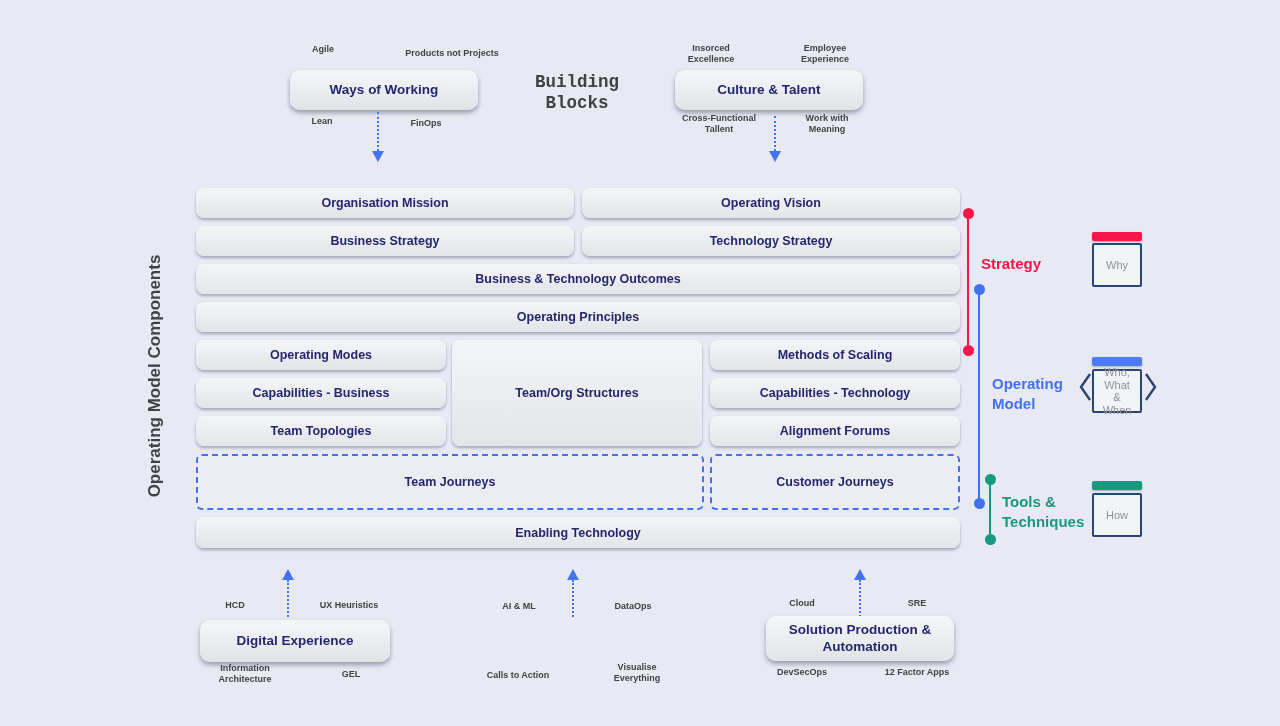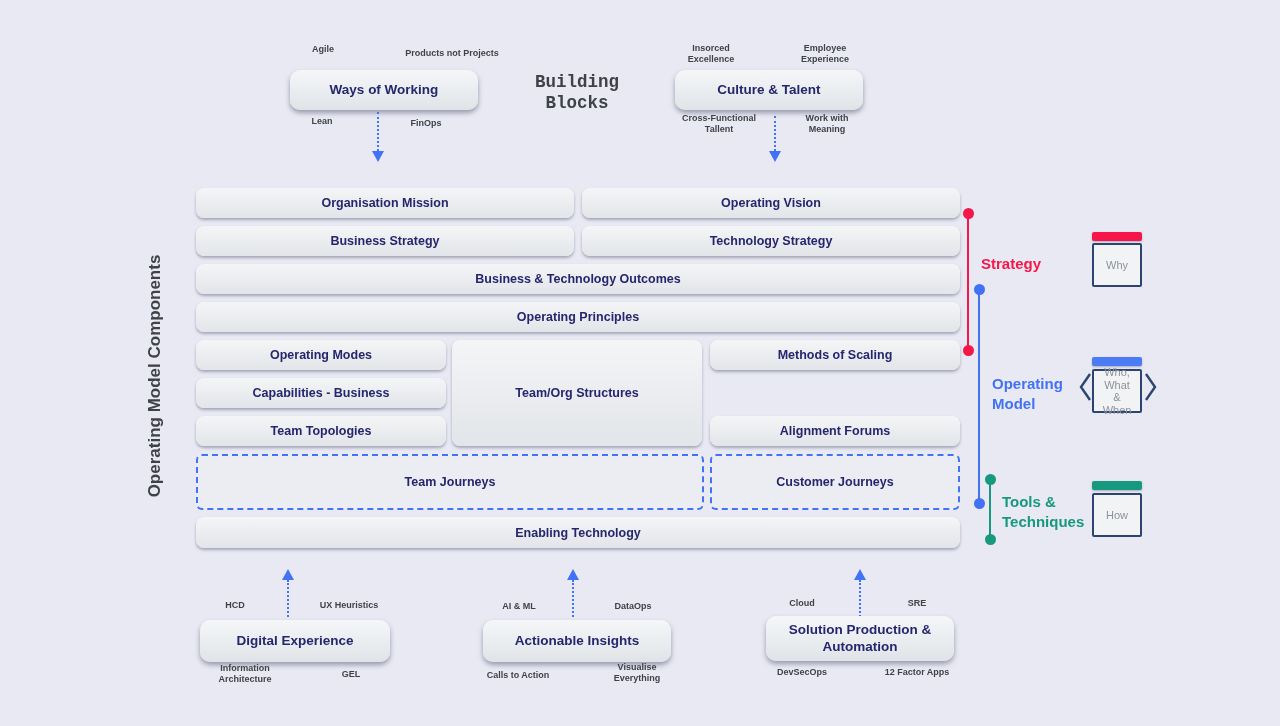--- a/index.html
+++ b/index.html
@@ -116,20 +116,21 @@
   <div class="gbox" style="left:196px;top:226px;width:378px;height:30px;">Business Strategy</div>
   <div class="gbox" style="left:582px;top:226px;width:378px;height:30px;">Technology Strategy</div>
   <div class="gbox" style="left:196px;top:302px;width:764px;height:30px;">Operating Principles</div>
   <div class="gbox" style="left:196px;top:264px;width:764px;height:30px;">Business &amp; Technology Outcomes</div>
 
   <div class="gbox" style="left:196px;top:340px;width:250px;height:30px;">Operating Modes</div>
   <div class="gbox" style="left:196px;top:378px;width:250px;height:30px;">Capabilities - Business</div>
   <div class="gbox" style="left:452px;top:340px;width:250px;height:106px;">Team/Org Structures</div>
   <div class="gbox" style="left:196px;top:416px;width:250px;height:30px;">Team Topologies</div>
   <div class="gbox" style="left:710px;top:340px;width:250px;height:30px;">Methods of Scaling</div>
+  <div class="gbox" style="left:710px;top:378px;width:250px;height:30px;">Capabilities - Technology</div>
   <div class="gbox" style="left:710px;top:416px;width:250px;height:30px;">Alignment Forums</div>
 
   <div class="dashedbox" style="left:196px;top:454px;width:508px;height:56px;">Team Journeys</div>
   <div class="dashedbox" style="left:710px;top:454px;width:250px;height:56px;">Customer Journeys</div>
 
   <div class="gbox" style="left:196px;top:517px;width:764px;height:31px;">Enabling Technology</div>
 
   <div class="indicator" style="left: 962px; top: 208px; height: 148px; color: rgb(245, 23, 74);">
     <div class="ind-line"></div>
     <div class="ind-dot top"></div>
@@ -180,21 +181,20 @@
   </div>
 
   <div class="sat" style="left:235px;top:600px;">HCD</div>
   <div class="sat" style="left:349px;top:600px;">UX Heuristics</div>
   <div class="bigbox" style="left:200px;top:620px;width:190px;height:42px;">Digital Experience</div>
   <div class="sat wrap" style="left:245px;top:663px;width:84px;">Information Architecture</div>
   <div class="sat" style="left:351px;top:669px;">GEL</div>
 
   <div class="sat" style="left:519px;top:601px;">AI &amp; ML</div>
   <div class="sat" style="left:633px;top:601px;">DataOps</div>
-  <div class="bigbox" style="left:483px;top:620px;width:188px;height:42px;">Actionable Insights</div>
   <div class="sat" style="left:518px;top:670px;">Calls to Action</div>
   <div class="sat wrap" style="left:637px;top:662px;width:66px;">Visualise Everything</div>
 
   <div class="sat" style="left:802px;top:598px;">Cloud</div>
   <div class="sat" style="left:917px;top:598px;">SRE</div>
   <div class="bigbox" style="left:766px;top:616px;width:188px;height:45px;">Solution Production &amp; Automation</div>
   <div class="sat" style="left:802px;top:667px;">DevSecOps</div>
   <div class="sat" style="left:917px;top:667px;">12 Factor Apps</div>
 
 </div>

